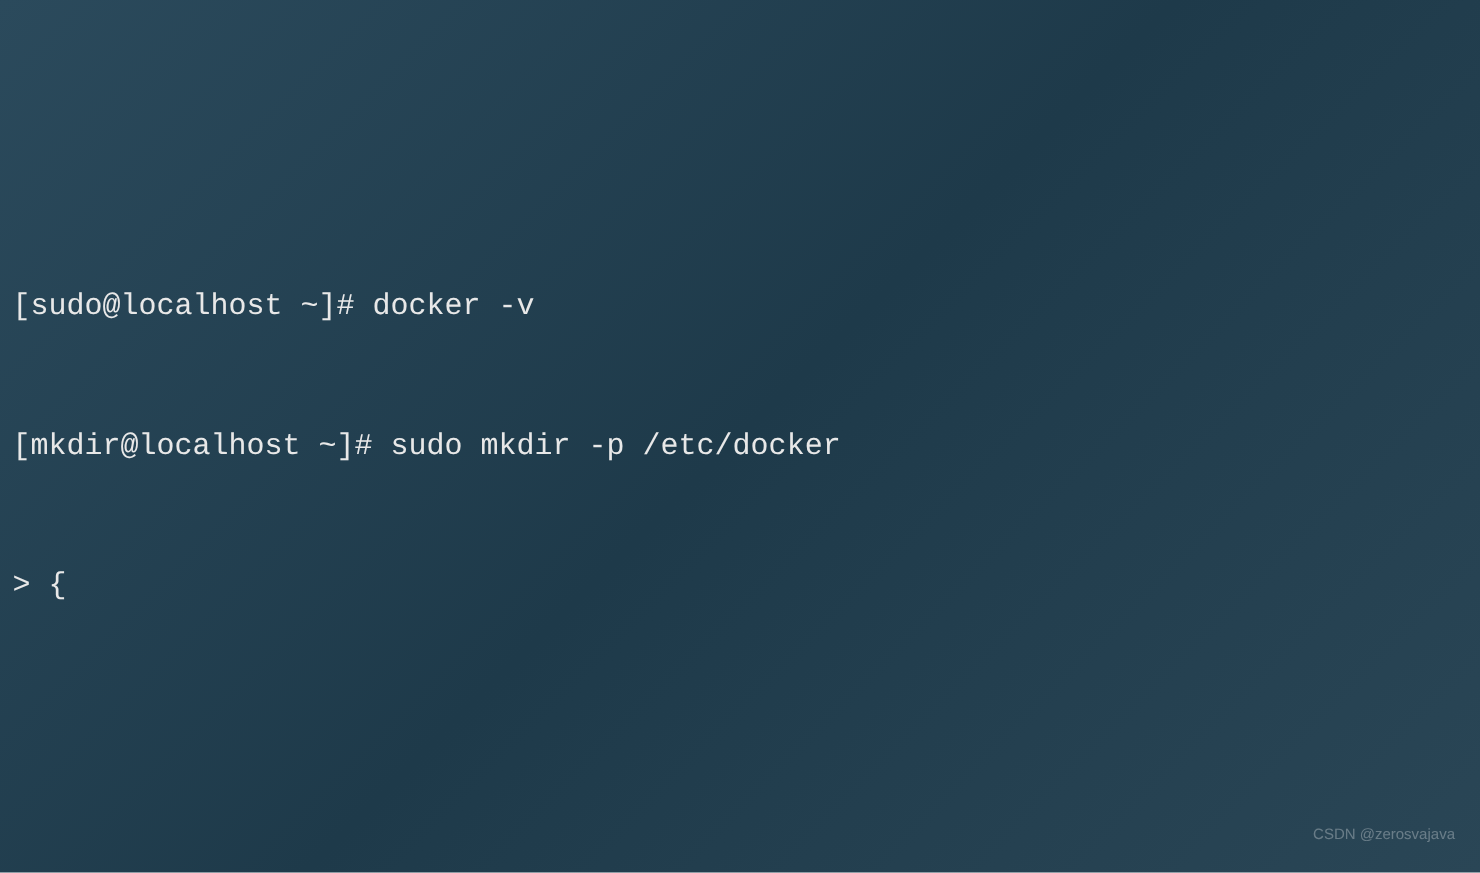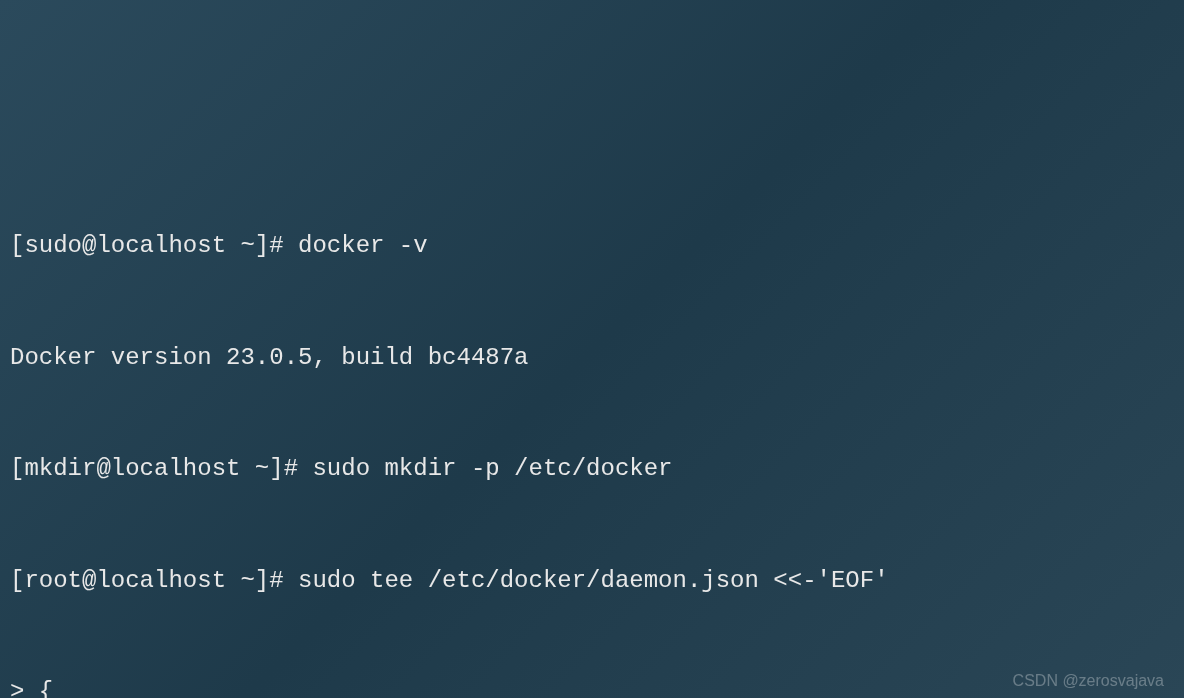--- a/index.html
+++ b/index.html
@@ -23,38 +23,36 @@
     .terminal {
       width: 100%;
       height: 100%;
     }
     .line {
       display: block;
       white-space: pre;
     }
     .watermark {
       position: absolute;
-      bottom: 4px;
+      bottom: 21px;
       right: 20px;
-      font-size: 16px;
+      font-size: 12px;
       color: rgba(255,255,255,0.3);
       font-family: sans-serif;
       margin-top: 40px;
     }
   </style>
 </head>
 <body>
 
 
 
 <div class="terminal">
   <span class="line">[sudo@localhost ~]# docker -v</span>
-  <span class="line">Docker version 23.0.5, build bc4487a</span>
   <span class="line">[mkdir@localhost ~]# sudo mkdir -p /etc/docker</span>
-  <span class="line">[root@localhost ~]# sudo tee /etc/docker/daemon.json &lt;&lt;-'EOF'</span>
   <span class="line">&gt; {</span>
   
   
   
   
   
   
   
   
   

